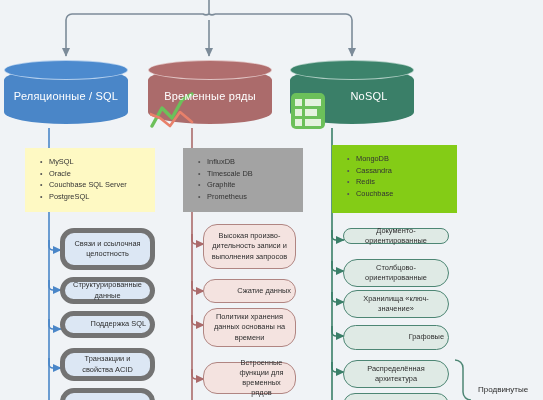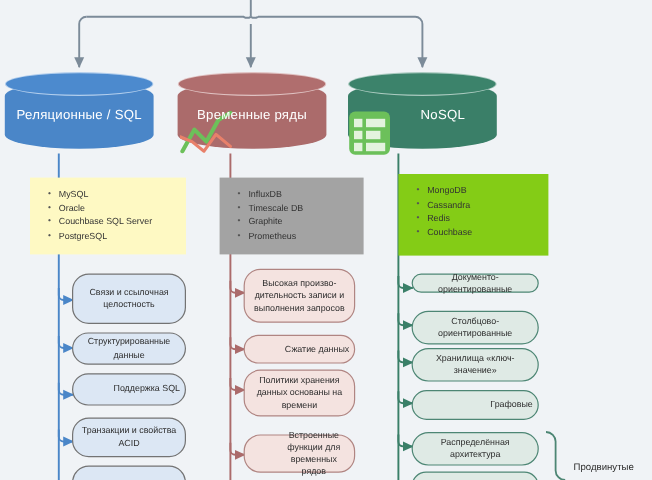--- a/index.html
+++ b/index.html
@@ -53,21 +53,21 @@
   .listbox.red  {background:#a3a3a3;}
   .listbox.green{background:#84cc16;}
 
   
   .fbox{
     position:absolute;box-sizing:border-box;
     display:flex;align-items:center;justify-content:flex-end;text-align:center;
     font-size:7.4px;line-height:10.2px;color:#2d2d2d;
     border-radius:14px;padding:2px 4px;
   }
-  .fbox.blue {background:#dce7f4;border:1px solid #737373;}
+  .fbox.blue {background:#dce7f4;border:5px solid #737373;}
   .fbox.red  {background:#f4e3e0;border:1px solid #b08582;}
   .fbox.green{background:#dfeae5;border:1px solid #4d8674;}
 
   .brace-label{
     position:absolute;font-size:8px;color:#2d2d2d;white-space:nowrap;
   }
 </style>
 </head>
 <body>
 

